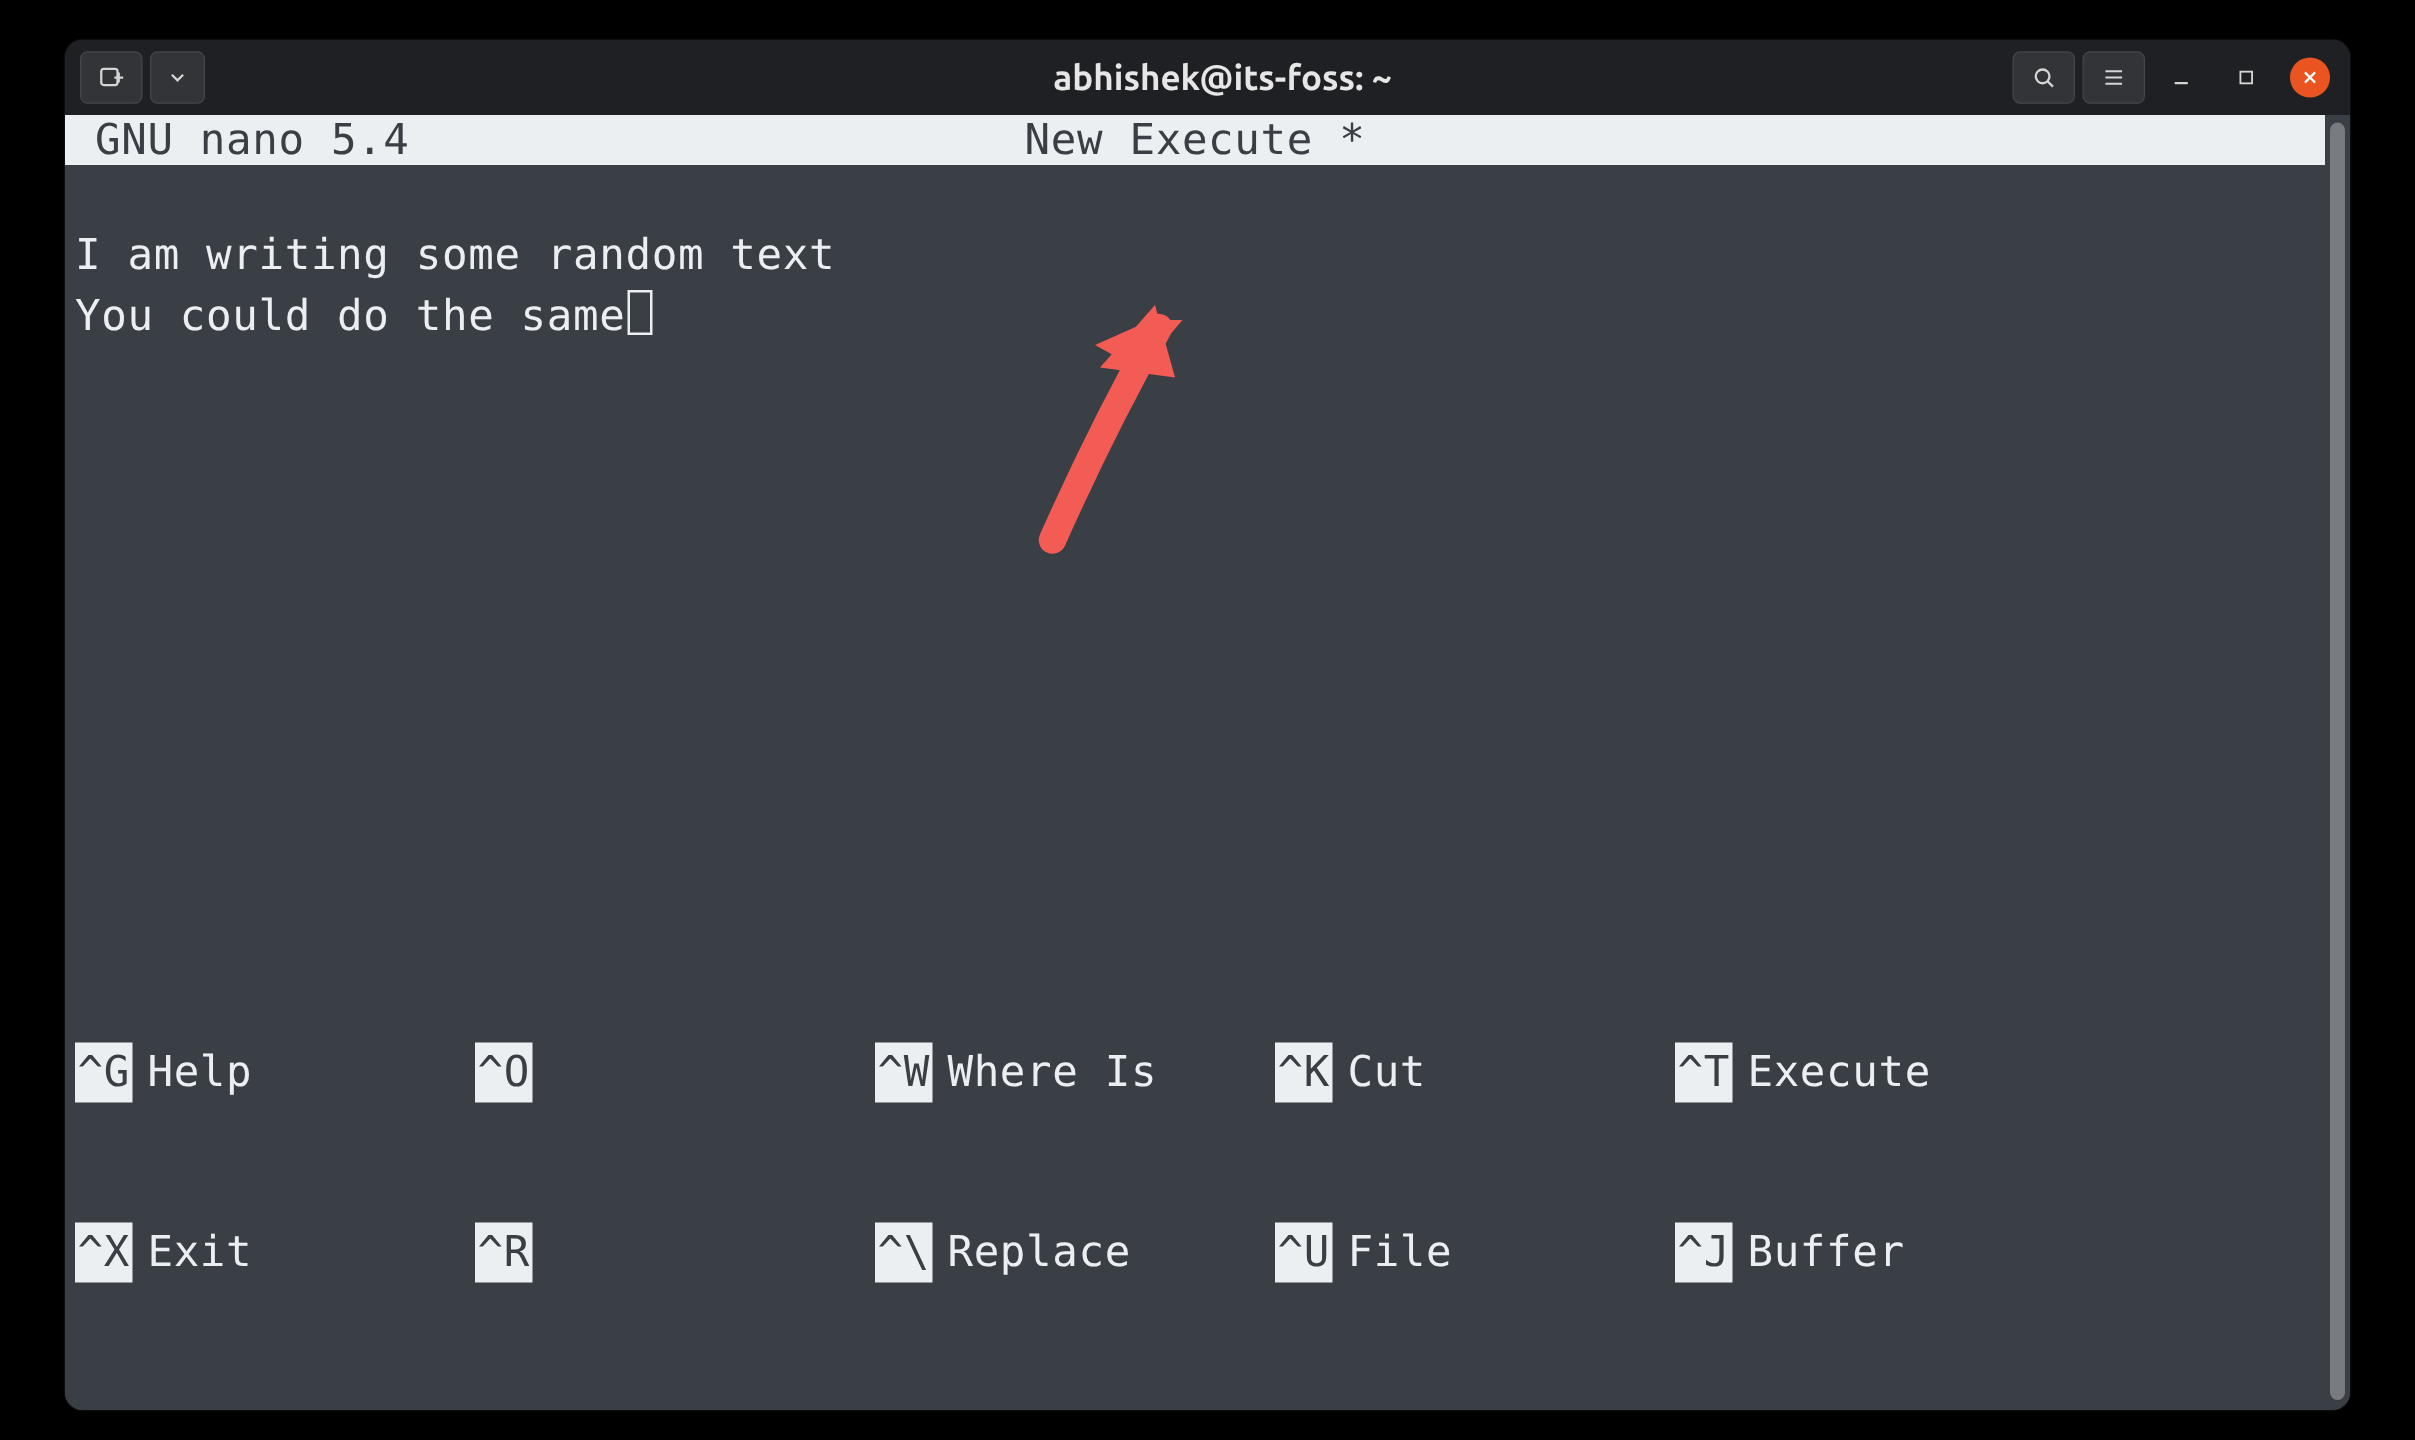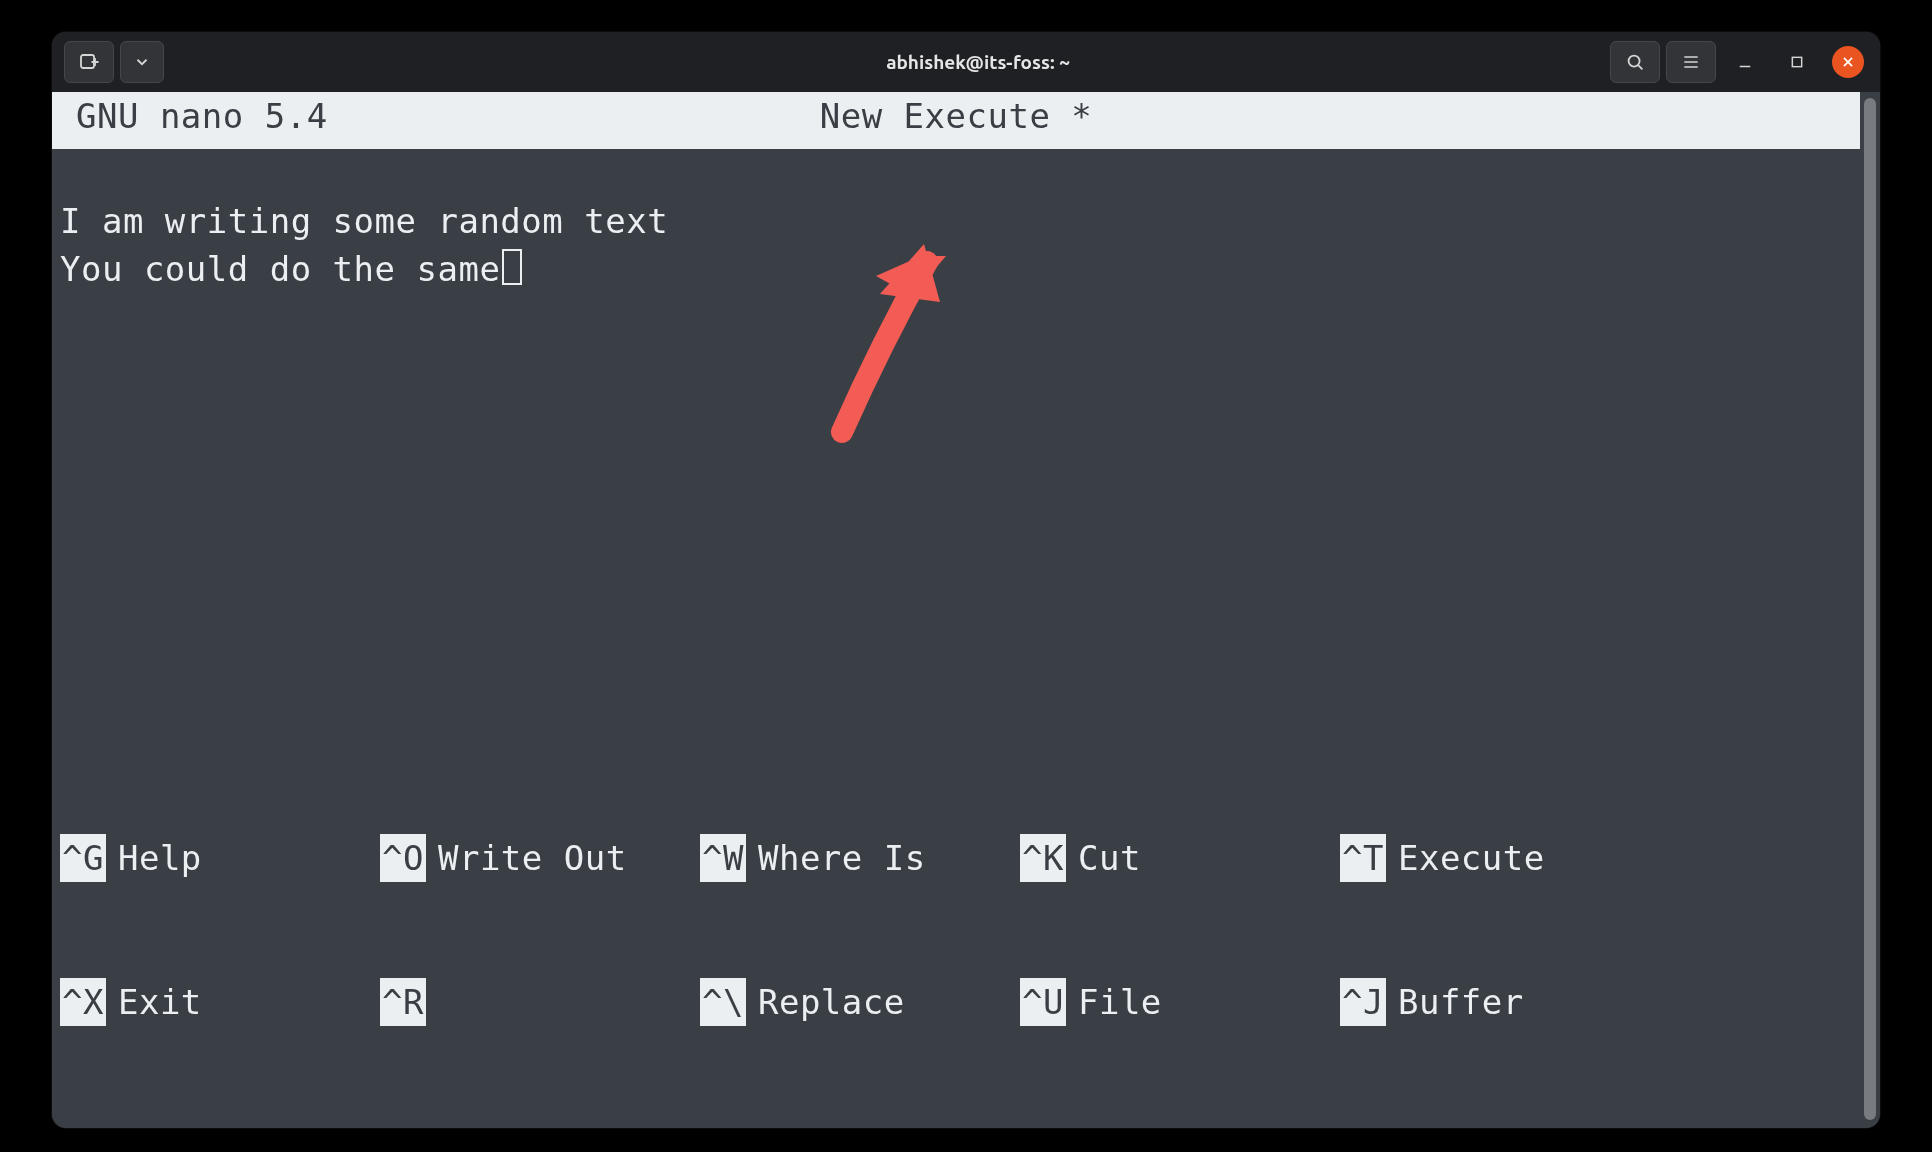--- a/index.html
+++ b/index.html
@@ -41,21 +41,21 @@
     align-items: center;
     gap: 6px;
   }
   .titlebar .center {
     position: absolute;
     left: 0; right: 0;
     text-align: center;
     color: #e6e6e6;
     font-family: Ubuntu, "DejaVu Sans", sans-serif;
     font-weight: 600;
-    font-size: 19px;
+    font-size: 28px;
     pointer-events: none;
     margin-left: 24px;
   }
   .tb-btn {
     width: 50px;
     height: 42px;
     background: #333438;
     border: 1px solid #45464a;
     border-radius: 6px;
     display: flex;
@@ -109,22 +109,23 @@
     bottom: 8px;
     width: 12px;
     background: #787b80;
     border-radius: 6px;
   }
 
   
   .nano-header {
     background: #eceff1;
     color: #3a3e45;
-    height: 57px;
-    display: flex;
+    height: 40px;
+    display: flex;
+    align-items: center;
     white-space: pre;
     padding-left: 24px;
     position: relative;
     font-weight: 400;
   }
   .nano-header .buf {
     position: absolute;
     left: 0; right: 0;
     text-align: center;
   }
@@ -240,21 +241,21 @@
       <div class="nano-content">
 <span>I am writing some random text</span>
 <span>You could do the same</span><span class="cursor"></span>
       </div>
 
       <div class="spacer"></div>
 
       <div class="shortcuts">
         <div class="sc-row">
           <span class="sc-cell"><span class="kbd">^G</span><span>Help</span></span>
-          <span class="sc-cell"><span class="kbd">^O</span><span>Write Out</span></span>
+          <span class="sc-cell"><span class="kbd">^O</span></span>
           <span class="sc-cell"><span class="kbd">^W</span><span>Where Is</span></span>
           <span class="sc-cell"><span class="kbd">^K</span><span>Cut</span></span>
           <span class="sc-cell last"><span class="kbd">^T</span><span>Execute</span></span>
         </div>
         <div class="sc-row">
           <span class="sc-cell"><span class="kbd">^X</span><span>Exit</span></span>
           <span class="sc-cell"><span class="kbd">^R</span></span>
           <span class="sc-cell"><span class="kbd">^\</span><span>Replace</span></span>
           <span class="sc-cell"><span class="kbd">^U</span><span>File</span></span>
           <span class="sc-cell last"><span class="kbd">^J</span><span>Buffer</span></span>

